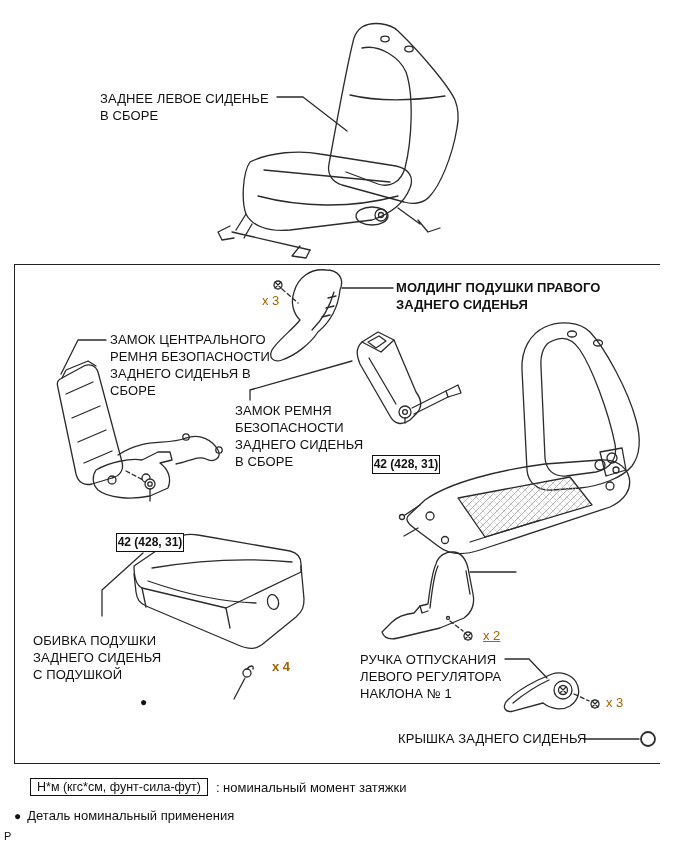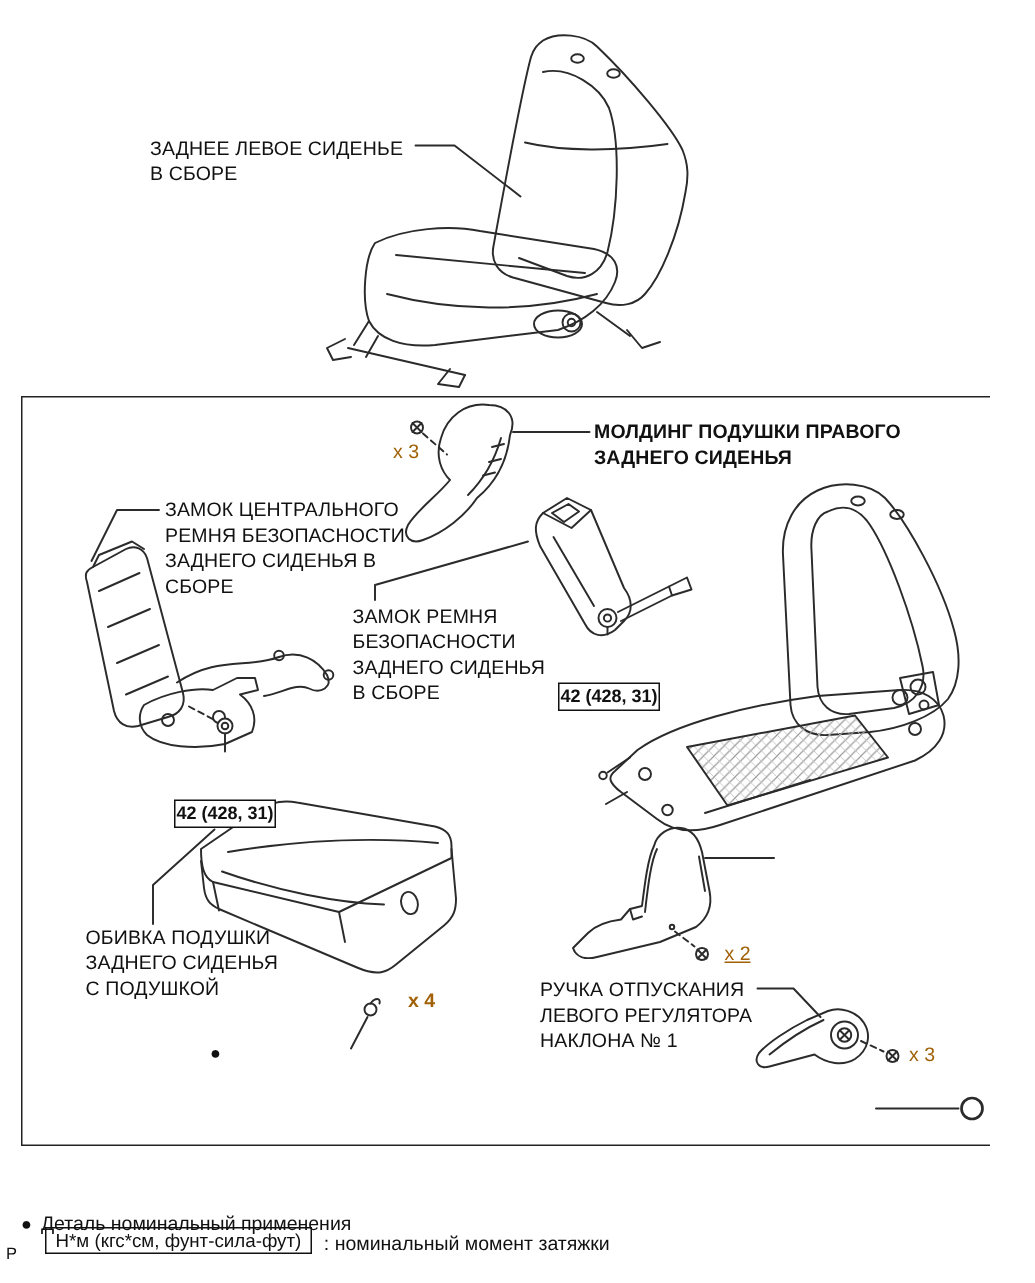--- a/index.html
+++ b/index.html
@@ -7,21 +7,21 @@
           font-family:"Liberation Sans", sans-serif;color:#111;overflow:hidden;}
   svg.art{position:absolute;left:0;top:0;}
   .lbl{position:absolute;font-size:13px;line-height:17px;white-space:pre-line;
        color:#111;letter-spacing:0.1px;}
   .qty{position:absolute;font-size:13px;color:#a16207;}
   .frame{position:absolute;left:14px;top:264px;width:658px;height:498px;
          border:1.6px solid #222;}
   .torque-badge{position:absolute;border:1.6px solid #111;background:#fff;
        font-size:12px;font-weight:bold;text-align:center;line-height:17px;
        width:66px;height:17px;margin-top:32px;}
-  .legend-row{position:absolute;left:18px;top:818px;display:flex;align-items:flex-end;gap:8px;padding-left:12px;}
+  .legend-row{position:absolute;left:18px;top:778px;display:flex;align-items:center;gap:8px;padding-left:12px;}
   .legend-box{border:1.2px solid #111;padding:1px 6px;font-size:12.5px;white-space:nowrap;}
   .legend-desc{font-size:13px;white-space:nowrap;}
   .note-row{position:absolute;left:14px;top:808px;display:flex;align-items:center;gap:6px;
             font-size:13px;}
   .bullet{font-size:12px;}
   .page-marker{position:absolute;left:4px;top:830px;font-size:11px;}
   .spring-label{position:absolute;left:140px;top:694px;display:flex;gap:5px;
                 font-size:13px;line-height:17px;}
 </style>
 </head>
@@ -186,36 +186,37 @@
 СБОРЕ</div>
 
   <div class="lbl" style="left:235px;top:402px;">ЗАМОК РЕМНЯ
 БЕЗОПАСНОСТИ
 ЗАДНЕГО СИДЕНЬЯ
 В СБОРЕ</div>
 
   <div class="torque-badge" style="left:372px;top:423px;">42 (428, 31)</div>
   <div class="torque-badge" style="left:116px;top:501px;">42 (428, 31)</div>
 
-  <div class="lbl" style="left:33px;top:616px;margin-left:24px;">ОБИВКА ПОДУШКИ
+  <div class="lbl" style="left:33px;top:632px;">ОБИВКА ПОДУШКИ
 ЗАДНЕГО СИДЕНЬЯ
 С ПОДУШКОЙ</div>
 
   <div class="spring-label">
     <span class="bullet">●</span>
   </div>
   <div class="qty" style="left:272px;top:659px;font-weight:bold;">x 4</div>
 
   <div class="qty" style="left:483px;top:628px;text-decoration:underline;">x 2</div>
 
   <div class="lbl" style="left:360px;top:651px;">РУЧКА ОТПУСКАНИЯ
 ЛЕВОГО РЕГУЛЯТОРА
 НАКЛОНА № 1</div>
   <div class="qty" style="left:606px;top:695px;">x 3</div>
 
+  <div class="lbl" style="left:398px;top:730px;white-space:nowrap;">КРЫШКА ЗАДНЕГО СИДЕНЬЯ</div>
 
   <div class="legend-row">
     <span class="legend-box">Н*м (кгс*см, фунт-сила-фут)</span>
     <span class="legend-desc">: номинальный момент затяжки</span>
   </div>
 
   <div class="note-row">
     <span class="bullet">●</span>
     <span>Деталь номинальный применения</span>
   </div>

